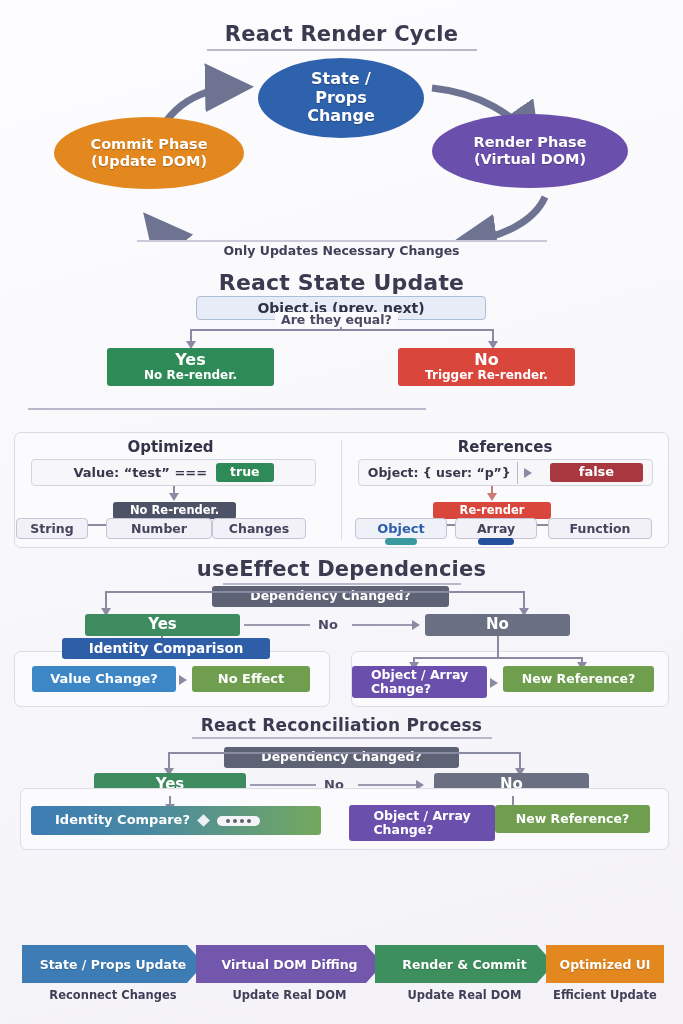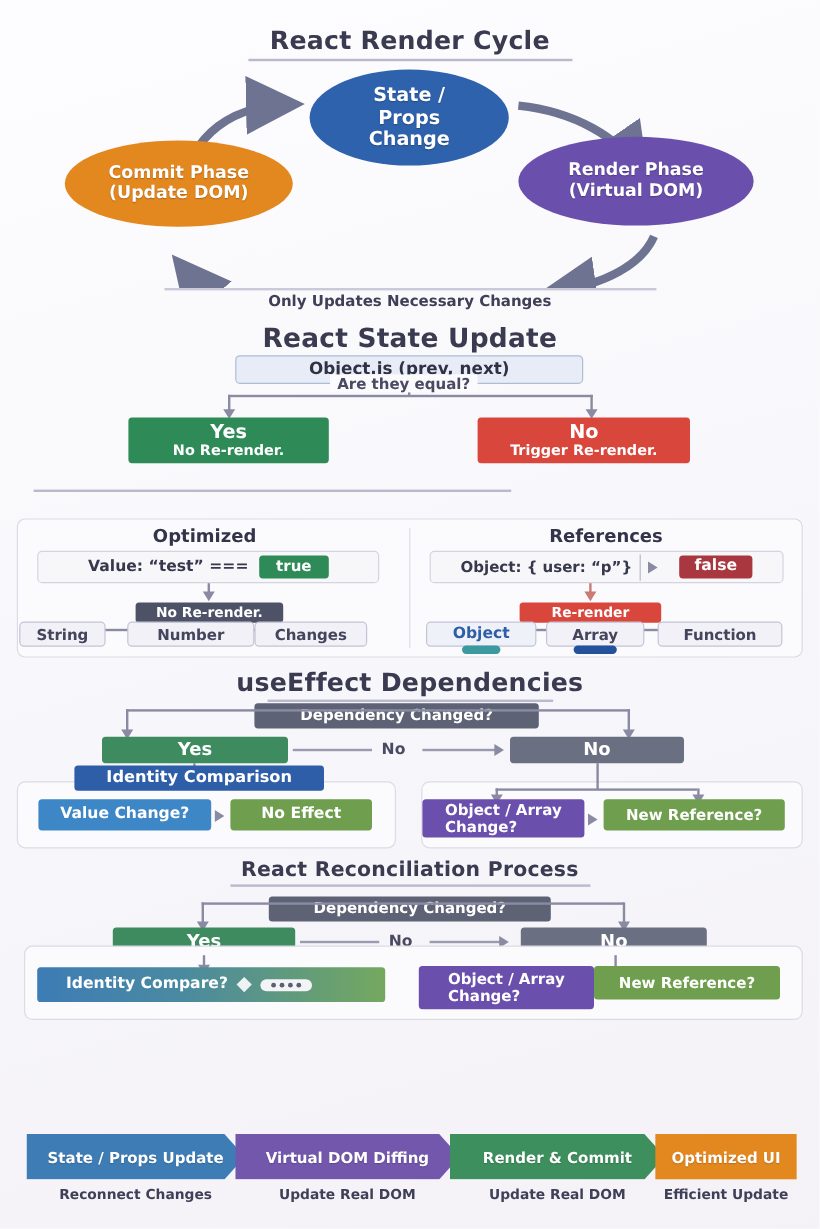--- a/index.html
+++ b/index.html
@@ -177,21 +177,21 @@
   <div class="chip" style="left:16px;top:518px;width:72px;height:21px;font-size:12.5px;">String</div>
   <div class="chip" style="left:106px;top:518px;width:106px;height:21px;font-size:12.5px;">Number</div>
   <div class="chip" style="left:212px;top:518px;width:94px;height:21px;font-size:12.5px;">Changes</div>
 
   <div class="lbl" style="left:341px;top:438px;width:328px;text-align:center;font-size:15px;color:#33334a;">References</div>
 
   <div class="chip" style="left:358px;top:459px;width:295px;height:27px;background:#f7f7f9;border-color:#d4d4e0;justify-content:center;">
     <span style="font-size:12.5px;color:#37374d;">Object: { user: “p”}</span>
     <span class="abs" style="position:static;display:inline-block;width:1px;height:22px;background:#b9b9cc;margin:0 6px;"></span>
     <span class="arrowright" style="position:static;display:inline-block;"></span>
-    <span class="box" style="position:static;margin-left:18px;background:#a8373f;padding:2px 13px;font-size:13px;border-radius:3px;">false</span>
+    <span class="box" style="position:static;margin-left:18px;background:#a8373f;padding:2px 29px;font-size:13px;border-radius:3px;">false</span>
   </div>
 
   <div class="line vline" style="left:491px;top:486px;height:9px;background:#c97b74;"></div>
   <div class="arrowdown" style="left:487px;top:493px;border-top-color:#c97b74;"></div>
 
   <div class="box" style="left:433px;top:502px;width:118px;height:17px;background:#d9463c;font-size:11.5px;">Re-render</div>
 
   <div class="line hline" style="left:401px;top:524px;width:218px;"></div>
   <div class="line vline" style="left:491px;top:519px;height:6px;"></div>
   <div class="line vline" style="left:401px;top:524px;height:7px;"></div>

